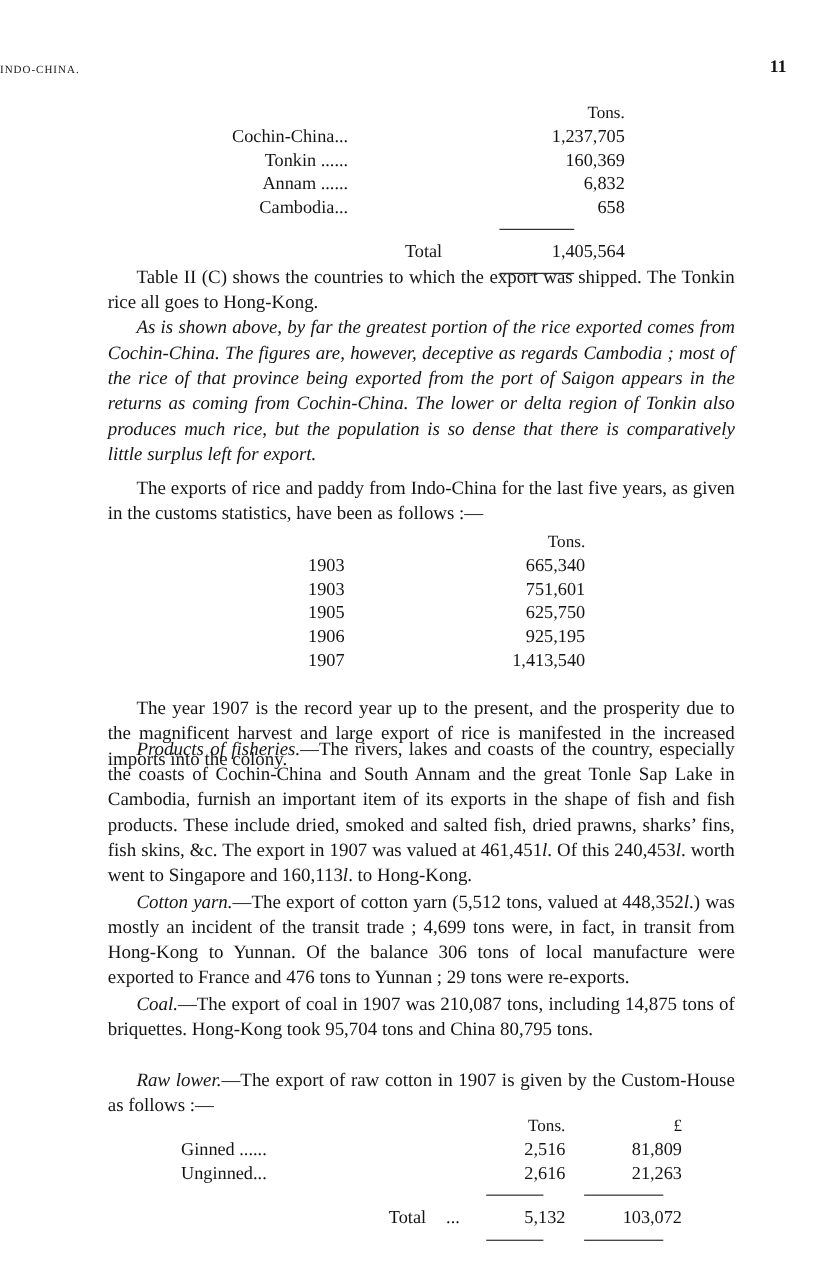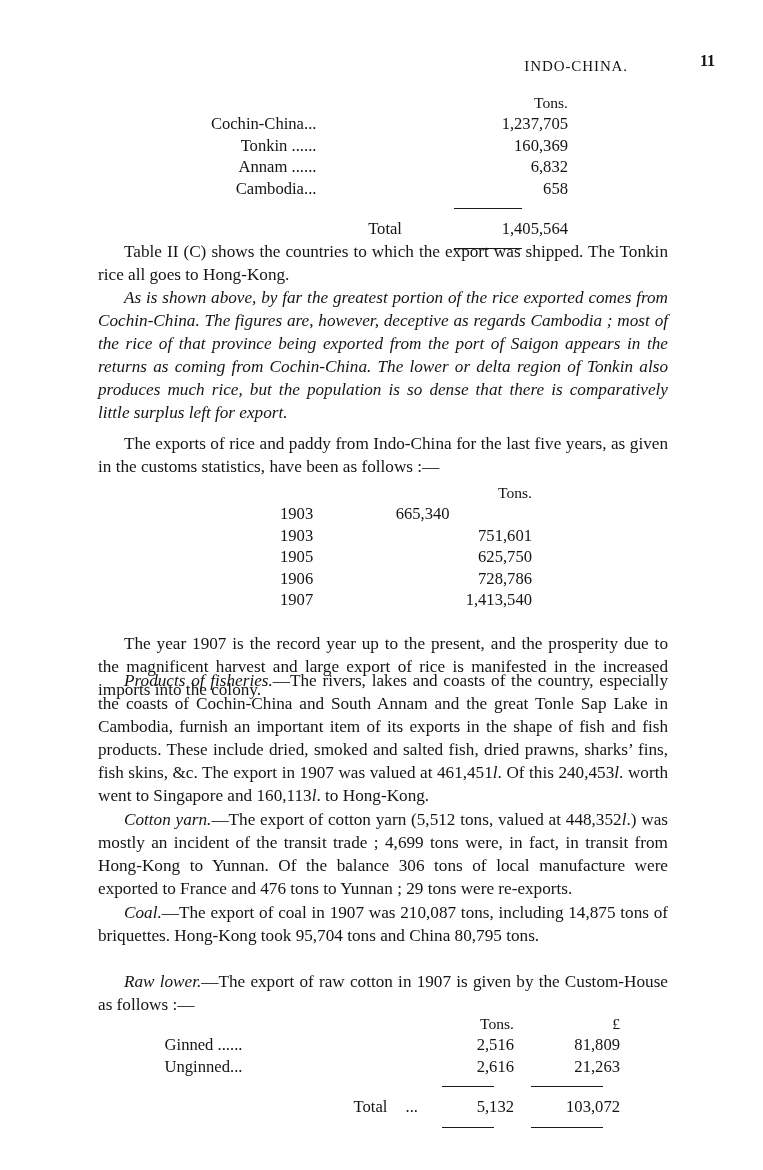--- a/index.html
+++ b/index.html
@@ -28,22 +28,22 @@
   .running-head {
     position: absolute;
     left: 0; top: 58px;
     width: 763px;
     height: 20px;
   }
   .head-title {
     position: absolute;
     left: 0; top: 0;
     width: 628px;
-    text-align: right;
-    font-size: 15px;
+    text-align: left;
+    font-size: 10px;
     letter-spacing: 0.9px;
     white-space: nowrap;
   }
   .head-folio {
     position: absolute;
     right: 48px; top: -6px;
     font-size: 16px;
     font-weight: bold;
   }
 
@@ -181,33 +181,33 @@
 
   <div class="tbl" style="left:196px; top:482px; width:372px;">
     <table>
       <tbody>
           <tr>
         <td class="lbl" style="width:130px;"></td>
         <td class="hdr" style="width:242px; padding-right:36px;">Tons.</td>
       </tr>
       <tr>
         <td class="lbl">1903</td>
-        <td class="num" style="padding-right:36px;text-align:center;">665,340</td>
+        <td class="num" style="padding-right:36px;">665,340</td>
       </tr>
       <tr>
         <td class="lbl">1903</td>
         <td class="num" style="padding-right:36px;">751,601</td>
       </tr>
       <tr>
         <td class="lbl">1905</td>
         <td class="num" style="padding-right:36px;">625,750</td>
       </tr>
       <tr>
         <td class="lbl">1906</td>
-        <td class="num" style="padding-right:36px;">728,786</td>
+        <td class="num" style="padding-right:36px;">925,195</td>
       </tr>
       <tr>
         <td class="lbl">1907</td>
         <td class="num" style="padding-right:36px;">1,413,540</td>
       </tr>
     </tbody>
       </table>
   </div>
 
   <div class="col" style="top:632px;">

